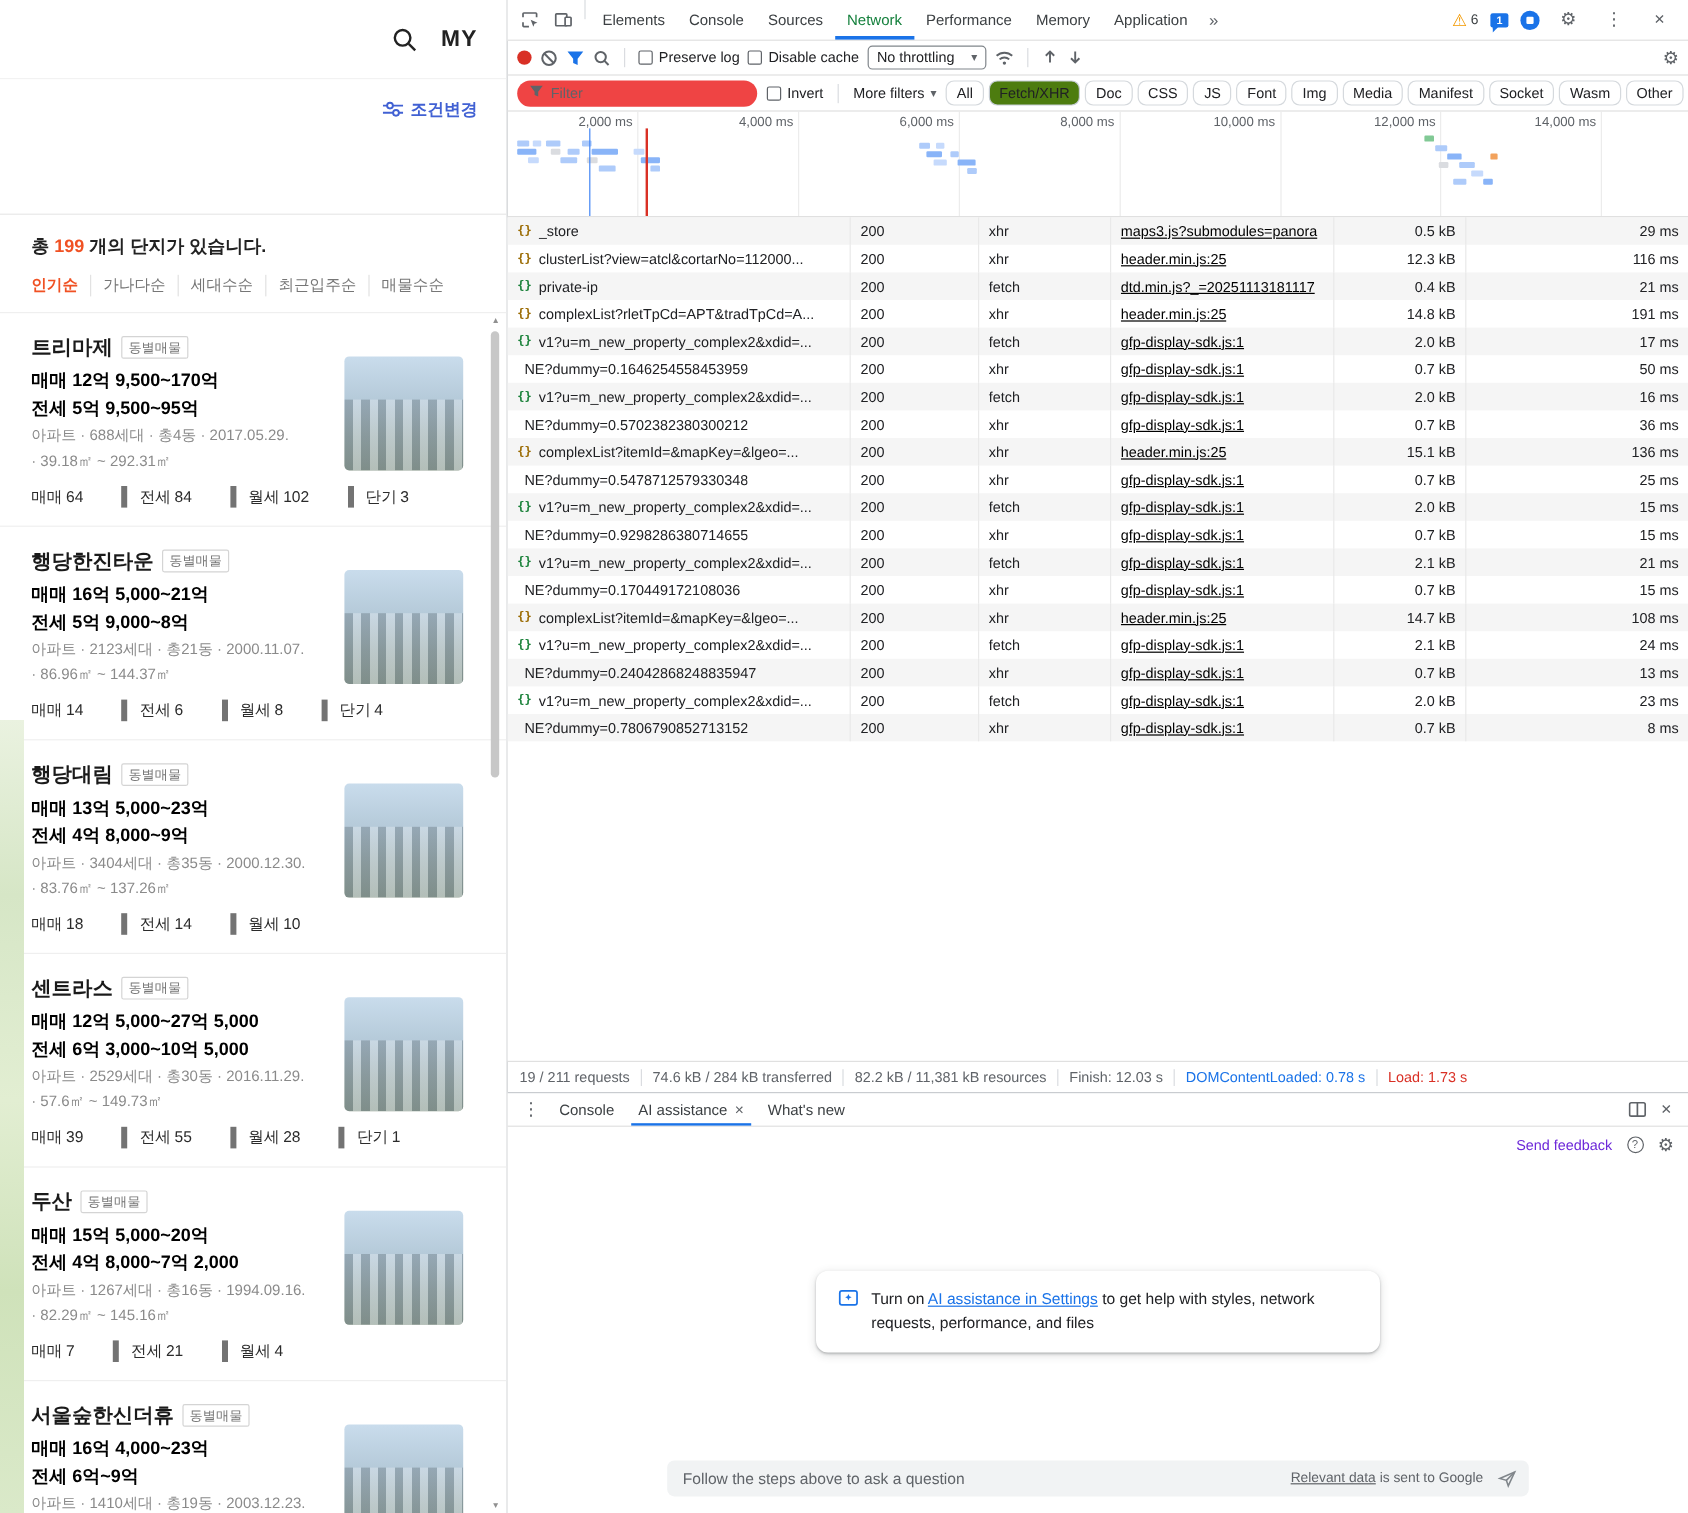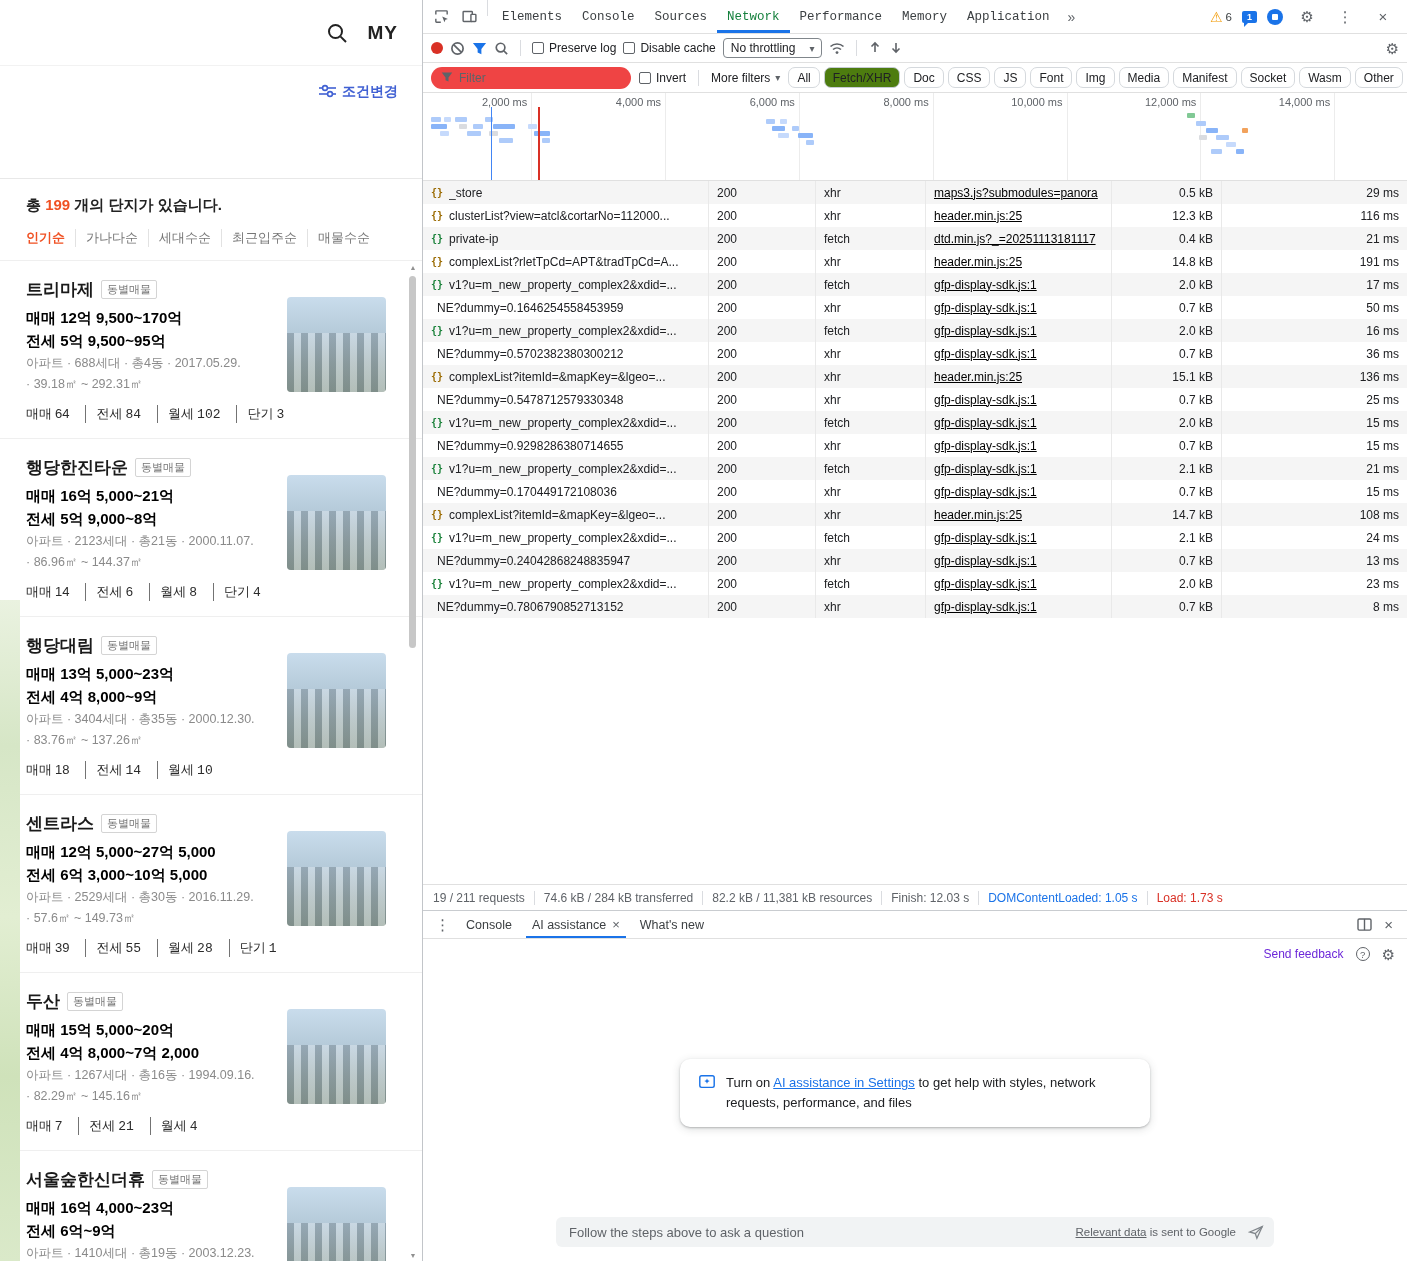--- a/index.html
+++ b/index.html
@@ -19,44 +19,44 @@
   .sort-tab { font-size:13px; color:#767676; cursor:pointer; white-space:nowrap; }
   .sort-tab + .sort-tab { border-left:1px solid #e2e2e2; margin-left:10px; padding-left:10px; }
   .sort-tab.active { color:#f05123; font-weight:700; }
 
   .listing { position:relative; border-top:1px solid #efefef; padding:17px 150px 15px 26px; min-height:173px; }
   .listing-head { display:flex; align-items:center; gap:7px; margin-bottom:5px; }
   .l-name { font-size:17px; font-weight:700; color:#1a1a1a; cursor:pointer; white-space:nowrap; }
   .l-badge { font-size:11px; color:#757575; border:1px solid #d4d4d4; border-radius:2px; padding:1px 5px; white-space:nowrap; cursor:pointer; }
   .l-price { font-size:15px; font-weight:700; color:#000000; line-height:23px; white-space:nowrap; }
   .l-detail { font-size:12.5px; color:#8a8a8a; line-height:19px; margin-top:2px; white-space:nowrap; }
-  .l-counts { display:flex; margin-top:11px; }
+  .l-counts { display:flex; margin-top:11px;gap:32px; }
   .count-item { font-size:13px; color:#2b2b2b; white-space:nowrap; }
-  .count-item + .count-item { border-left:1px solid #737373; margin-left:16px; padding-left:10px;font-family:Liberation Mono, monospace; }
+  .count-item + .count-item { border-left:5px solid #737373; margin-left:0; padding-left:10px; }
   .count-item .c-val { margin-left:3px; }
   .thumb { position:absolute; right:36px; top:36px; width:99px; height:95px; border-radius:4px; overflow:hidden; cursor:pointer;
     background:linear-gradient(180deg,#c9dcec 0%,#b4c9d8 40%,#9fb0ae 70%,#8d9c8c 100%); }
   .thumb::after { content:""; position:absolute; left:0; right:0; top:38%; bottom:0;
     background:repeating-linear-gradient(90deg, rgba(110,125,135,.45) 0 7px, rgba(225,232,238,.45) 7px 14px); }
   .map-sliver { position:absolute; left:0; top:600px; width:20px; height:661px; z-index:3;
     background:linear-gradient(180deg,#eaf2e0,#d6e6c6 22%,#e2eed2 48%,#cfe2ba 72%,#dae9c9 100%); }
   .list-scrollbar { position:absolute; right:4px; top:264px; bottom:2px; width:10px; z-index:4; }
   .sb-arrow { position:absolute; left:0; width:10px; font-size:7px; color:#909090; text-align:center; cursor:pointer; }
   .sb-arrow.up { top:0; } .sb-arrow.down { bottom:0; }
   .sb-thumb { position:absolute; left:1px; top:12px; width:7px; height:372px; background:#c7c7c7; border-radius:4px; cursor:pointer; }
 
   
   .devtools { flex:1; height:100%; border-left:1px solid #c2c5c9; display:flex; flex-direction:column; background:#fff; min-width:0; }
   .icon-btn { display:inline-flex; align-items:center; justify-content:center; cursor:pointer; color:#5f6368; }
   .glyph { font-size:15px; color:#5f6368; line-height:1; }
   .vdiv { width:1px; height:16px; background:#dadce0; margin:0 4px; flex:none; }
 
   .dt-tabbar { height:34px; display:flex; align-items:stretch; border-bottom:1px solid #e0e0e0; background:#fff; padding-left:4px; flex:none; }
   .dt-tabbar .icon-btn { width:28px; }
-  .dt-tab { display:flex; align-items:center; padding:0 10px; font-size:12.5px; color:#3c4043; cursor:pointer; border-bottom:3px solid transparent; border-top:3px solid transparent; white-space:nowrap;font-family:Liberation Mono, monospace; }
+  .dt-tab { display:flex; align-items:center; padding:0 10px; font-size:12.5px; color:#3c4043; cursor:pointer; border-bottom:3px solid transparent; border-top:3px solid transparent; white-space:nowrap; }
   .dt-tab.active { color:#15803d; border-bottom-color:#1a73e8; }
   .more-tabs { display:flex; align-items:center; padding:0 8px; font-size:14px; color:#5f6368; cursor:pointer; }
   .dt-tabbar-right { margin-left:auto; display:flex; align-items:center; gap:10px; padding-right:10px; }
   .warn-wrap { display:flex; align-items:center; gap:3px; cursor:pointer; }
   .warn-tri { color:#f29900; font-size:14px; line-height:1; }
   .warn-count { font-size:11.5px; color:#3c4043; }
   .bubble-icon { background:#1a73e8; color:#fff; font-size:9px; font-weight:700; width:15px; height:12px; border-radius:2px; display:flex; align-items:center; justify-content:center; position:relative; cursor:pointer; }
   .bubble-icon::after { content:""; position:absolute; left:2px; bottom:-4px; border:3px solid transparent; border-top-color:#1a73e8; border-left-color:#1a73e8; }
   .promo-icon { width:16px; height:16px; border-radius:50%; background:#1a73e8; display:flex; align-items:center; justify-content:center; cursor:pointer; }
   .promo-icon i { width:6px; height:6px; background:#fff; border-radius:1px; }
@@ -825,21 +825,21 @@
             <span class="cell col-time" data-name="request-time">8 ms</span>
           </div>
         </div>
     </div>
 
     <div class="net-summary" data-name="network-summary-bar">
       <span class="sum-item" data-name="summary-requests">19 / 211 requests</span>
       <span class="sum-item" data-name="summary-transferred">74.6 kB / 284 kB transferred</span>
       <span class="sum-item" data-name="summary-resources">82.2 kB / 11,381 kB resources</span>
       <span class="sum-item" data-name="summary-finish">Finish: 12.03 s</span>
-      <span class="sum-item blue" data-name="summary-domcontentloaded">DOMContentLoaded: 1.05 s</span>
+      <span class="sum-item blue" data-name="summary-domcontentloaded">DOMContentLoaded: 0.78 s</span>
       <span class="sum-item red" data-name="summary-load">Load: 1.73 s</span>
     </div>
 
     <div class="drawer" data-name="devtools-drawer">
       <div class="drawer-tabbar" data-name="drawer-tabbar">
         <span class="d-kebab icon-btn glyph" data-name="drawer-menu-icon">⋮</span>
         <div style="display:flex;" data-name="drawer-tabs">
 
             <span class="d-tab" data-name="drawer-tab">
               <span data-name="drawer-tab-label">Console</span>

